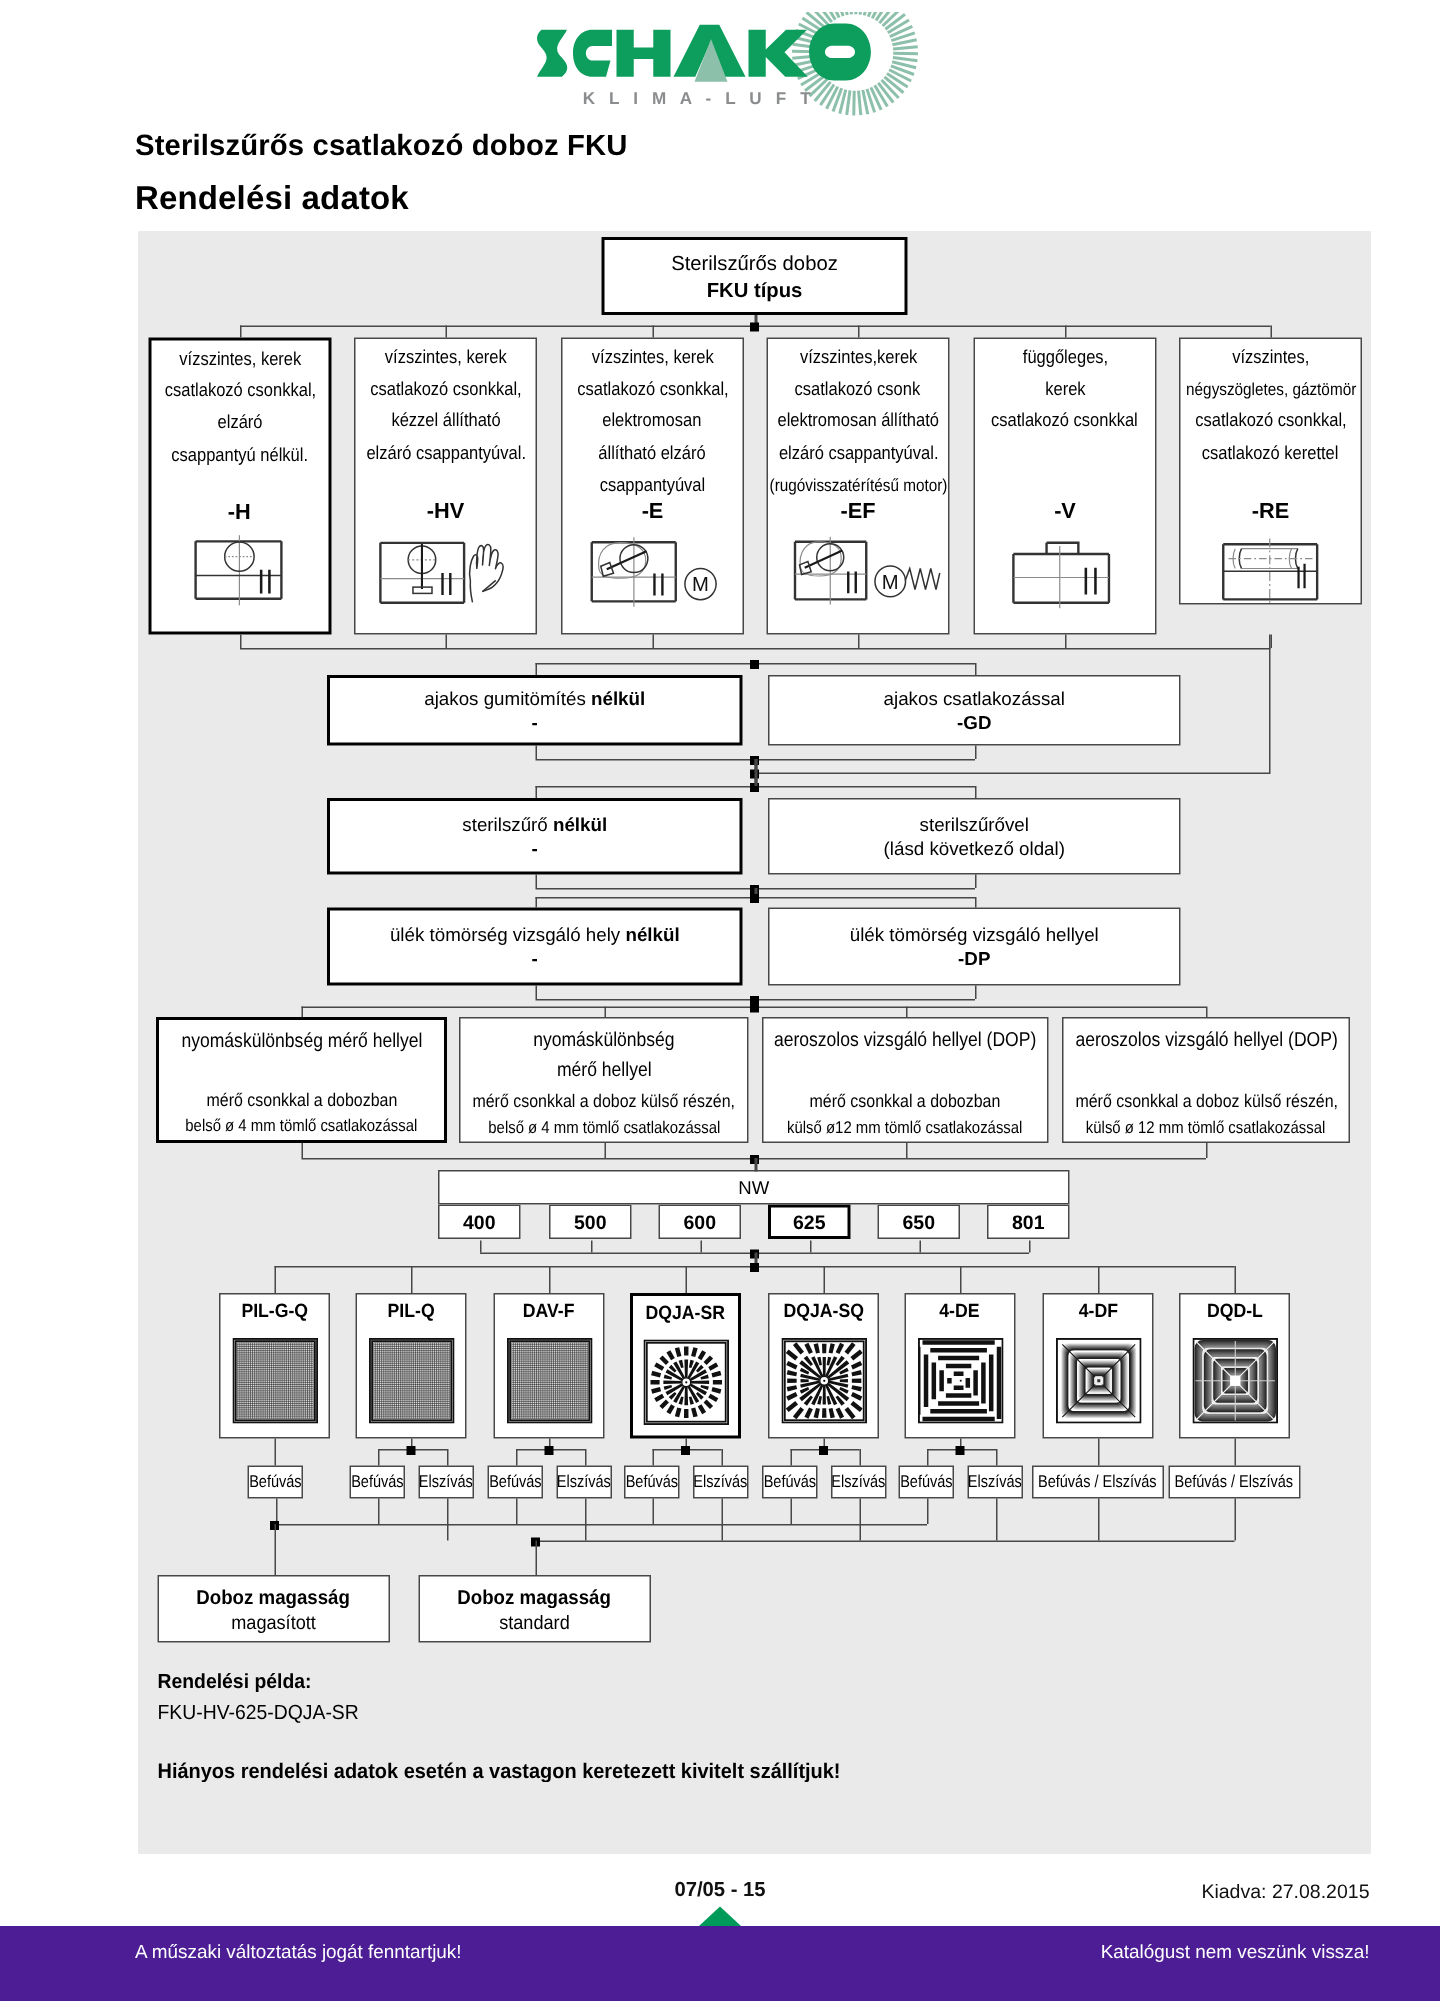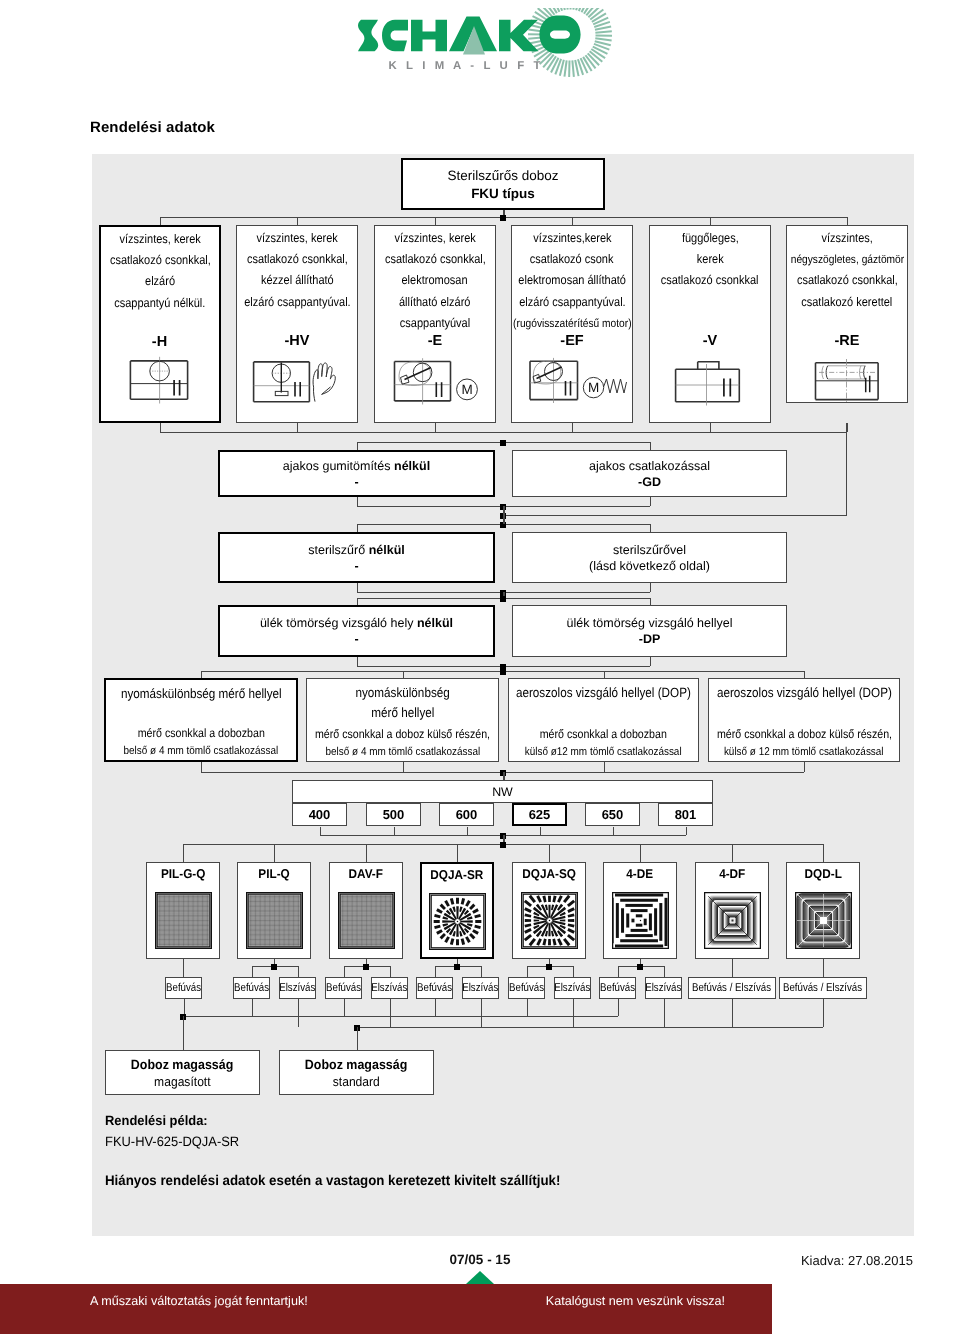--- a/index.html
+++ b/index.html
@@ -7,21 +7,21 @@
        -webkit-font-smoothing:antialiased;text-rendering:geometricPrecision;}
   #page{position:relative;width:960px;height:1334px;background:#fff;}
 
   
   #logo{position:absolute;left:356px;top:8px;width:250px;height:66px;}
   #logo svg{display:block;}
 
   
   .pg-title{position:absolute;left:90px;font-weight:bold;color:#000;letter-spacing:0.1px;}
   #title1{top:86px;font-size:19.5px;}
-  #title2{top:119px;font-size:15px;}
+  #title2{top:119px;font-size:22px;}
 
   
   #panel{position:absolute;left:92px;top:154px;width:822px;height:1082px;background:#eaeaea;}
 
   
   .nd{position:absolute;background:#fff;box-sizing:border-box;border:1px solid #474747;
       display:flex;flex-direction:column;align-items:center;justify-content:flex-start;}
   .nd.sel{border:2.6px solid #000;}
   .ln{position:absolute;background:#474747;}
   .ln.v{width:1px;}
@@ -35,21 +35,21 @@
 
   
   .ot{position:absolute;left:105px;color:#000;white-space:nowrap;transform-origin:left center;transform:scaleX(0.95);}
   .ot1{top:1113px;font-size:13.6px;font-weight:bold;}
   .ot2{top:1134px;font-size:13.6px;}
   .ot3{top:1172px;font-size:14px;font-weight:bold;}
 
   
   #pagecode{position:absolute;left:0;top:1252px;width:960px;text-align:center;font-size:13.5px;font-weight:bold;color:#111;}
   #issued{position:absolute;right:47px;top:1253px;font-size:13px;color:#111;text-align:center;}
-  #greenbar{position:absolute;left:0;top:1284px;width:772px;height:50px;background:#7f1d1d;text-decoration:underline;}
+  #greenbar{position:absolute;left:0;top:1284px;width:960px;height:50px;background:#4c1d95;text-decoration:underline;}
   #notch{position:absolute;left:480px;top:-13px;margin-left:-14px;width:0;height:0;
          border-left:14px solid transparent;border-right:14px solid transparent;border-bottom:13px solid #009b5a;}
   #fleft{position:absolute;left:90px;top:10px;font-size:12.6px;color:#fff;}
   #fright{position:absolute;right:47px;top:10px;font-size:12.6px;color:#fff;}
 
 </style>
 </head>
 <body>
 
 <div id="page">
@@ -120,20 +120,21 @@
           <path d="M0,11.8 L11.5,11.8 L11.5,23.6 L24.5,23.6 L24.5,11.8 L36.0,11.8 L36.0,43.2 L24.5,43.2 L24.5,31.4 L11.5,31.4 L11.5,43.2 L0,43.2 Z" transform="translate(55,0)"></path>
           <path d="M17.5,8.5 L30.5,8.5 L48.0,43.2 L33.5,43.2 L24.0,21.5 L14.5,43.2 L0,43.2 Z" transform="translate(93,0)"></path>
           <path d="M0,11.8 L11.5,11.8 L11.5,25.0 L25.0,11.8 L39.0,11.8 L24.0,26.8 L39.5,43.2 L24.5,43.2 L11.5,30.0 L11.5,43.2 L0,43.2 Z" transform="translate(143,0)"></path>
           <path d="M200.0,7.6 L208.0,7.6 C217.2,7.6 224.6,16.1 224.6,26.6 C224.6,37.1 217.2,45.6 208.0,45.6 L200.0,45.6 C190.8,45.6 183.4,37.1 183.4,26.6 C183.4,16.1 190.8,7.6 200.0,7.6 Z M199.0,22.5 L209.0,22.5 C211.8,22.5 214.0,24.3 214.0,26.6 C214.0,28.9 211.8,30.7 209.0,30.7 L199.0,30.7 C196.2,30.7 194.0,28.9 194.0,26.6 C194.0,24.3 196.2,22.5 199.0,22.5 Z" fill-rule="evenodd"></path>
         </g>
       <polygon id="logo-tri" points="118,18 129,46.5 107,46.5" fill="#8dc0ab"></polygon>
       <text id="logo-sub" x="110" y="61" font-family="Liberation Sans, sans-serif" font-size="11.4" font-weight="bold" letter-spacing="3.1" fill="#8a8c8e" text-anchor="middle">K L I M A - L U F T</text>
     </svg>
   </div>
 
+  <div class="pg-title" id="title1">Sterilszűrős csatlakozó doboz FKU</div>
   <div class="pg-title" id="title2">Rendelési adatok</div>
 
   <div id="panel"></div>
 
   <div id="diagram">
       <div class="nd sel" style="left: 401px; top: 158px; width: 204px; height: 52px; justify-content: center;">
         <div class="t" style="font-size: 13.5px; margin-bottom: 3px;">Sterilszűrős doboz</div>
         <div class="t" style="font-size: 13.5px; font-weight: bold;">FKU típus</div>
       </div>
       <div class="ln v" style="left: 503px; top: 210px; height: 7px; width: 1.6px;"></div>

